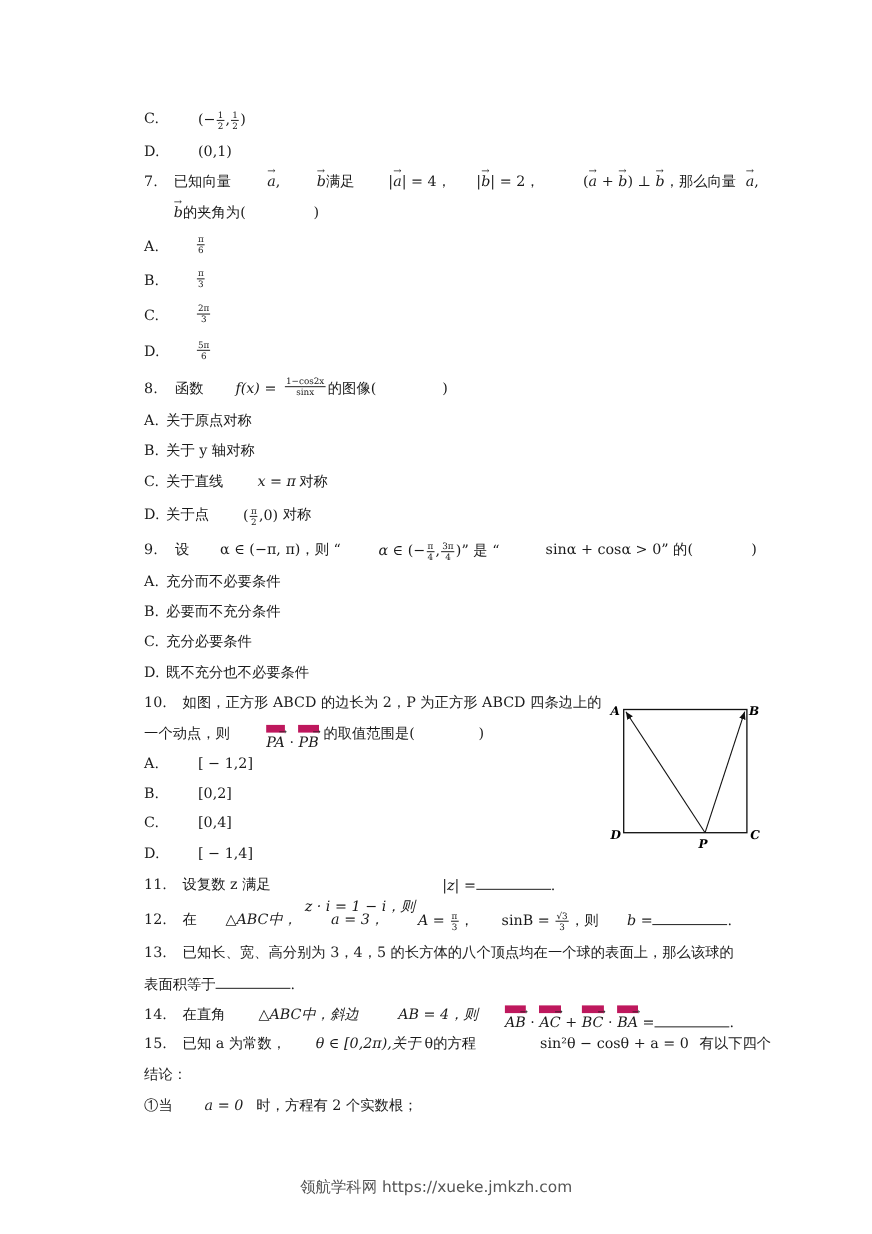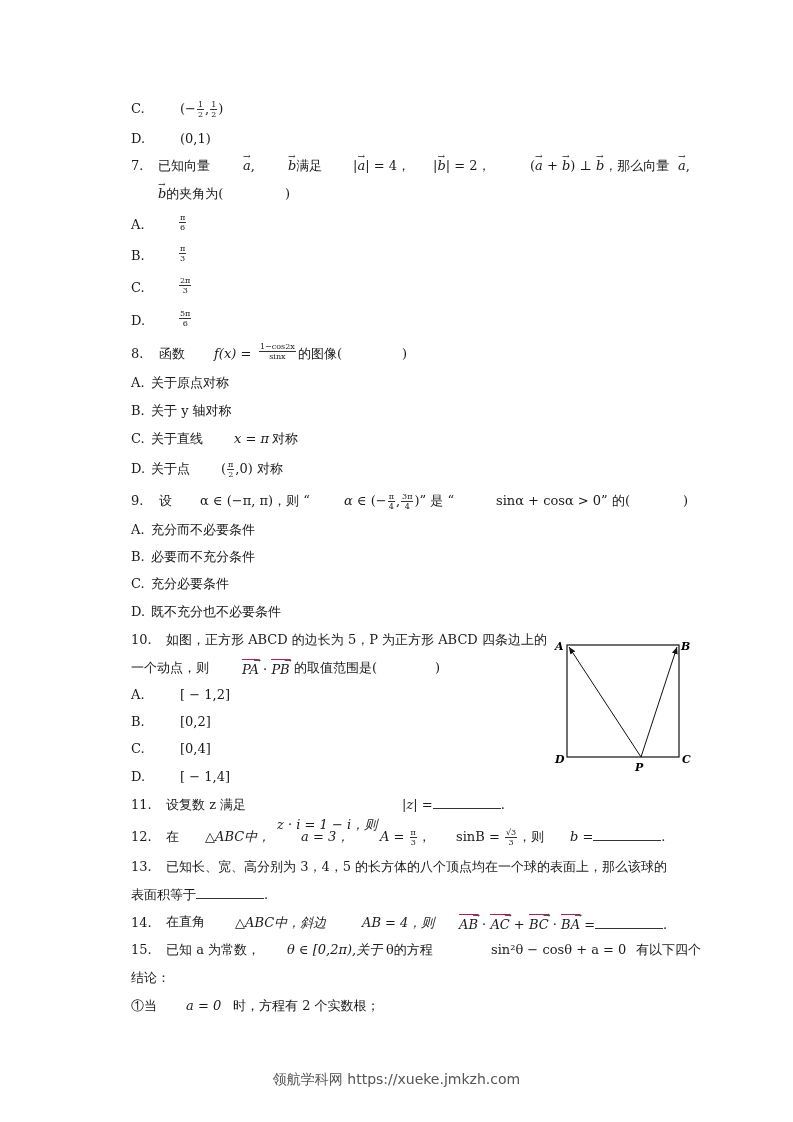--- a/index.html
+++ b/index.html
@@ -7,21 +7,21 @@
          font-family: "DejaVu Serif", "Liberation Serif", serif; color: #1a1a1a; font-size: 13px; }
   .line { position: absolute; left: 0; white-space: nowrap; line-height: 18px; }
   .lbl { position: absolute; }
   .math { font-family: "DejaVu Serif", "Liberation Serif", serif; font-size: 13px; }
   .it { font-style: italic; }
   .frac { display: inline-block; vertical-align: middle; text-align: center; font-size: 8px; line-height: 9px; margin: 0 1px; }
   .frac .n { display: block; border-bottom: 1px solid #333; padding: 0 1px; }
   .frac .d { display: block; }
   .vec { position: relative; display: inline-block; font-style: italic; }
   .vec::before { content: "\2192"; position: absolute; top: -10px; left: 0; font-size: 9px; font-style: normal; }
-  .ovl { display: inline-block; border-top: 1px solid #be185d; font-style: italic; position: relative; padding-top: 1px; }
+  .ovl { display: inline-block; border-top: 7px solid #be185d; font-style: italic; position: relative; padding-top: 1px; }
   .ovl::after { content: "\2192"; position: absolute; top: -9px; right: -2px; font-size: 9px; font-style: normal; }
   .blank { display: inline-block; border-bottom: 1px solid #333; width: 68px; height: 12px; vertical-align: baseline; }
   .footer { position: absolute; top: 1071px; left: 0; width: 793px; text-align: center;
             font-family: "DejaVu Sans", "Liberation Sans", sans-serif; font-size: 14px; color: #555; }
   svg text { font-family: "DejaVu Serif", serif; font-style: italic; font-weight: bold; font-size: 11px; }
 </style>
 </head>
 <body>
 
 <div class="line" style="top:100px;">
@@ -114,21 +114,21 @@
   <span class="lbl" style="left:131px;">C.</span>
   <span class="lbl" style="left:151px;">充分必要条件</span>
 </div>
 <div class="line" style="top:603px;">
   <span class="lbl" style="left:131px;">D.</span>
   <span class="lbl" style="left:151px;">既不充分也不必要条件</span>
 </div>
 
 <div class="line" style="top:631px;">
   <span class="lbl" style="left:131px;">10.</span>
-  <span class="lbl" style="left:166px;">如图，正方形 ABCD 的边长为 5，P 为正方形 ABCD 四条边上的</span>
+  <span class="lbl" style="left:166px;">如图，正方形 ABCD 的边长为 2，P 为正方形 ABCD 四条边上的</span>
 </div>
 <div class="line" style="top:659px;">
   <span class="lbl" style="left:131px;">一个动点，则</span>
   <span class="lbl math" style="left:242px;"><span class="ovl">PA</span> <span>·</span> <span class="ovl">PB</span></span>
   <span class="lbl" style="left:294px;">的取值范围是(</span>
   <span class="lbl" style="left:435px;">)</span>
 </div>
 
 <svg style="position:absolute;left:550px;top:635px;" width="150" height="140">
   <defs>

